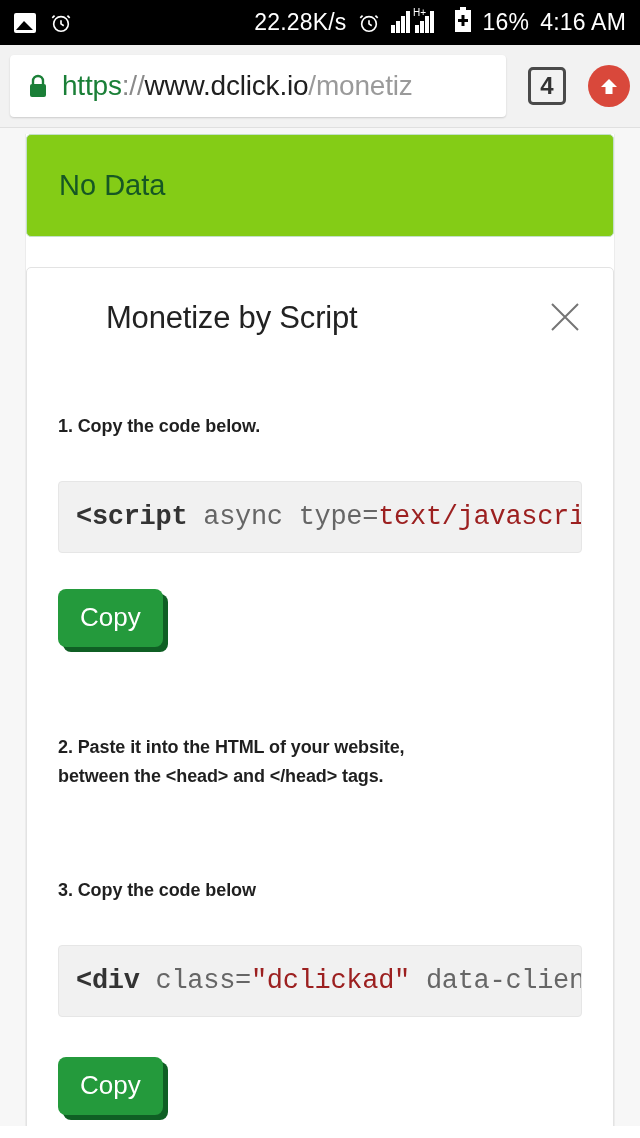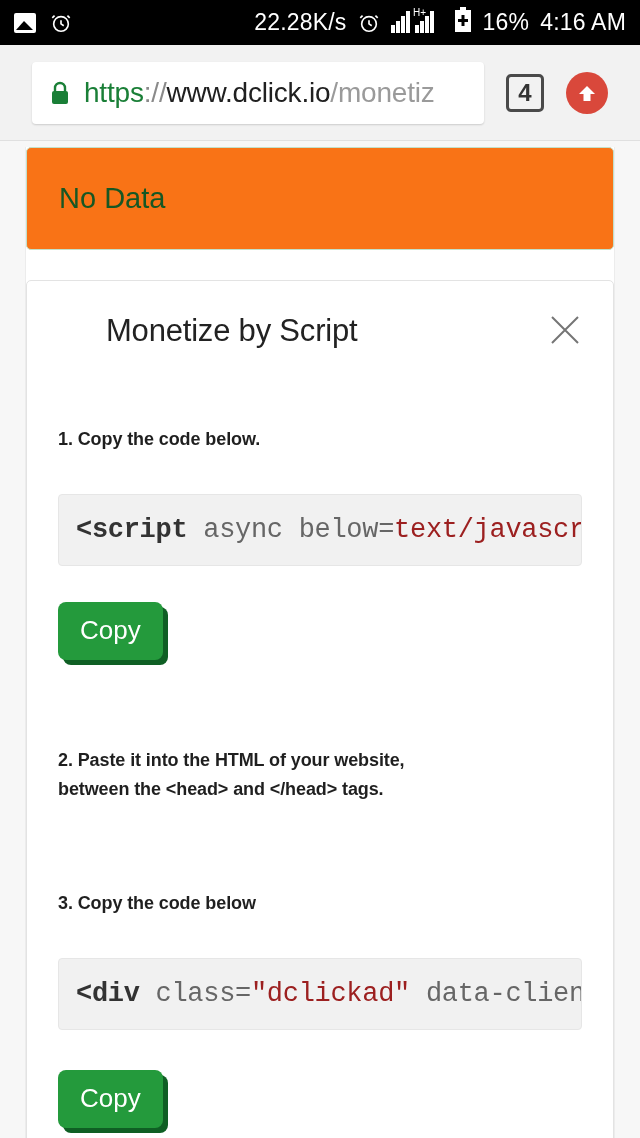--- a/index.html
+++ b/index.html
@@ -62,25 +62,25 @@
     border-bottom: 9px solid #000000;
   }
   .icon-alarm {
     width: 22px;
     height: 22px;
     position: relative;
   }
 
   
   .browserbar {
-    height: 96px;
+    height: 83px;
     background: #f2f2f2;
     display: flex;
     align-items: center;
-    padding: 0 32px;
+    padding: 0 10px;
     box-sizing: border-box;
     border-bottom: 1px solid #e0e0e0;
   }
   .urlbox {
     flex: 1;
     height: 62px;
     background: #ffffff;
     border-radius: 4px;
     display: flex;
     align-items: center;
@@ -144,21 +144,21 @@
   .container {
     background: #ffffff;
     margin: 0 25px 0 25px;
     min-height: 100%;
     box-sizing: border-box;
     padding: 0;
     border-left: 1px solid #ececec;
     border-right: 1px solid #ececec;
   }
   .alert {
-    background: #f97316;
+    background: #84cc16;
     border: 1px solid #c3e0c8;
     border-radius: 5px;
     color: #165724;
     font-size: 29px;
     padding: 34px 0 34px 32px;
     margin: 6px 0 30px 0;
     box-sizing: border-box;
   }
   .card {
     background: #ffffff;
@@ -311,21 +311,21 @@
         <div class="card-title">Monetize by Script</div>
         <div class="close-x">
           <svg width="34" height="34" viewBox="0 0 34 34">
             <path d="M4 4 L30 30 M30 4 L4 30" stroke="#757575" stroke-width="2" fill="none"></path>
           </svg>
         </div>
       </div>
 
       
       <div class="step s1">1. Copy the code below.</div>
-      <div class="code"><span class="c-tag">&lt;script</span><span class="c-attr"> async below=</span><span class="c-val">text/javascript</span></div>
+      <div class="code"><span class="c-tag">&lt;script</span><span class="c-attr"> async type=</span><span class="c-val">text/javascript</span></div>
       <button class="copybtn">Copy</button>
 
       
       <div class="step s2">
         <div>2. Paste it into the HTML of your website,</div>
         <div>between the &lt;head&gt; and &lt;/head&gt; tags.</div>
       </div>
 
       
       <div class="step s3">3. Copy the code below</div>

